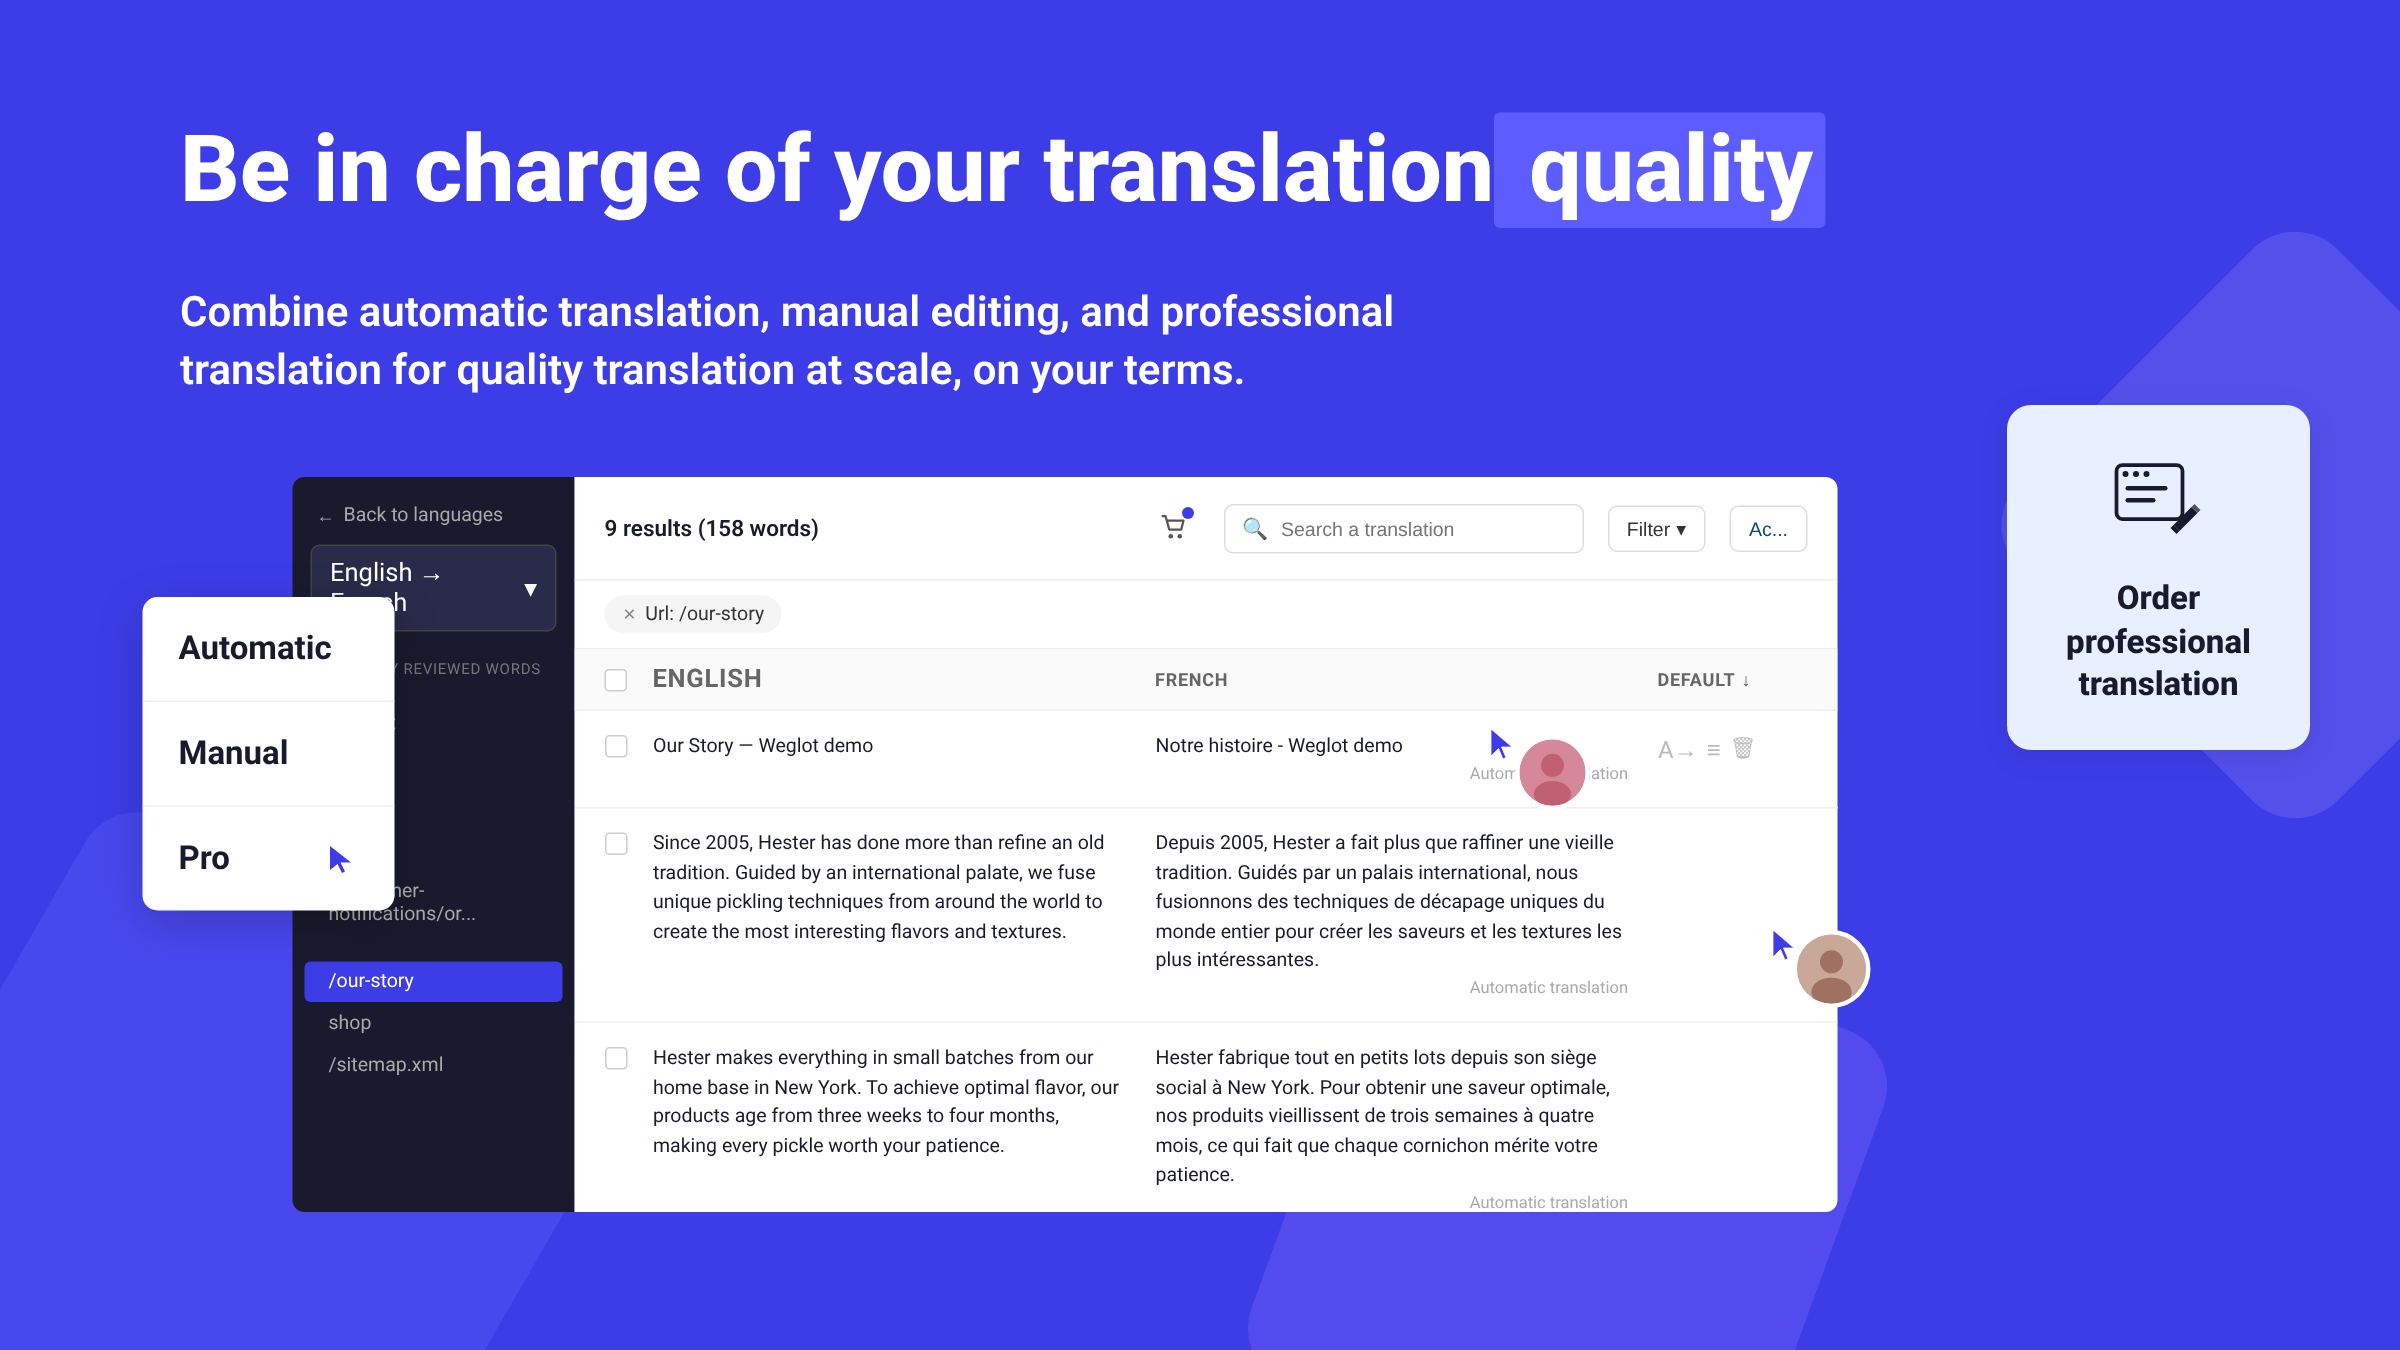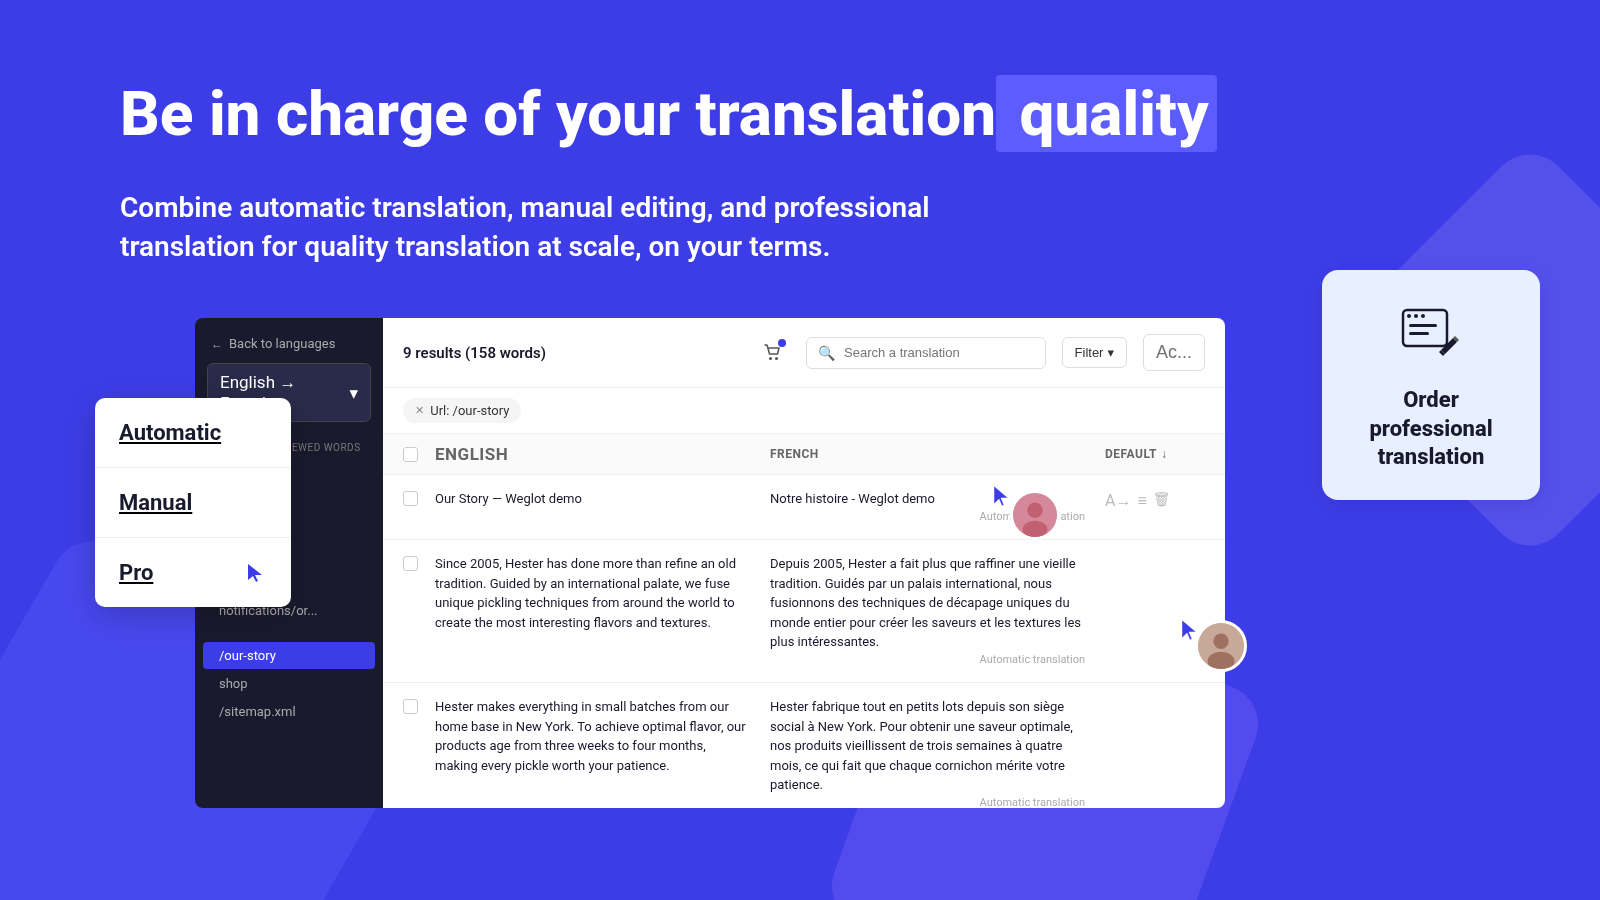--- a/index.html
+++ b/index.html
@@ -141,27 +141,26 @@
       background: #3d3de8;
       color: #fff;
       margin-top: 18px;
     }
 
     
     .dropdown-overlay {
       position: absolute;
       top: 398px;
       left: 95px;
-      width: 196px;
+      width: 168px;
       background: #fff;
       border-radius: 10px;
       box-shadow: 0 8px 32px rgba(0,0,0,0.2);
       z-index: 30;
       overflow: hidden;
-      text-decoration: underline;
     }
     .dropdown-item {
       padding: 22px 24px;
       font-size: 22px;
       font-weight: 700;
       color: #1a1a2e;
       cursor: pointer;
       border-bottom: 1px solid #f0f0f0;
       display: flex;
       align-items: center;
@@ -224,21 +223,21 @@
       width: 100%;
     }
     .filter-btn {
       display: flex; align-items: center; gap: 4px;
       border: 1px solid #ddd; border-radius: 6px;
       padding: 7px 12px; font-size: 13px; color: #333;
       cursor: pointer; background: #fff;
     }
     .action-btn {
       border: 1px solid #ddd; border-radius: 6px;
-      padding: 7px 12px; font-size: 18px; color: #737373;
+      padding: 7px 12px; font-size: 13px; color: #0c4a6e;
       cursor: pointer; background: #fff;
     }
 
     
     .filter-row {
       padding: 10px 20px;
       border-bottom: 1px solid #eee;
       display: flex; gap: 8px;
     }
     .filter-tag {
@@ -303,21 +302,21 @@
       display: flex; align-items: center; justify-content: center;
       font-size: 22px;
     }
     .cursor-svg { width: 22px; height: 22px; }
 
     
     .order-card {
       position: absolute;
       top: 270px;
       right: 60px;
-      width: 218px;
+      width: 202px;
       background: #e8f0ff;
       border-radius: 16px;
       padding: 32px 24px 28px 24px;
       z-index: 20;
       display: flex;
       flex-direction: column;
       align-items: center;
       text-align: center;
       box-shadow: 0 4px 20px rgba(0,0,0,0.1);
     }

